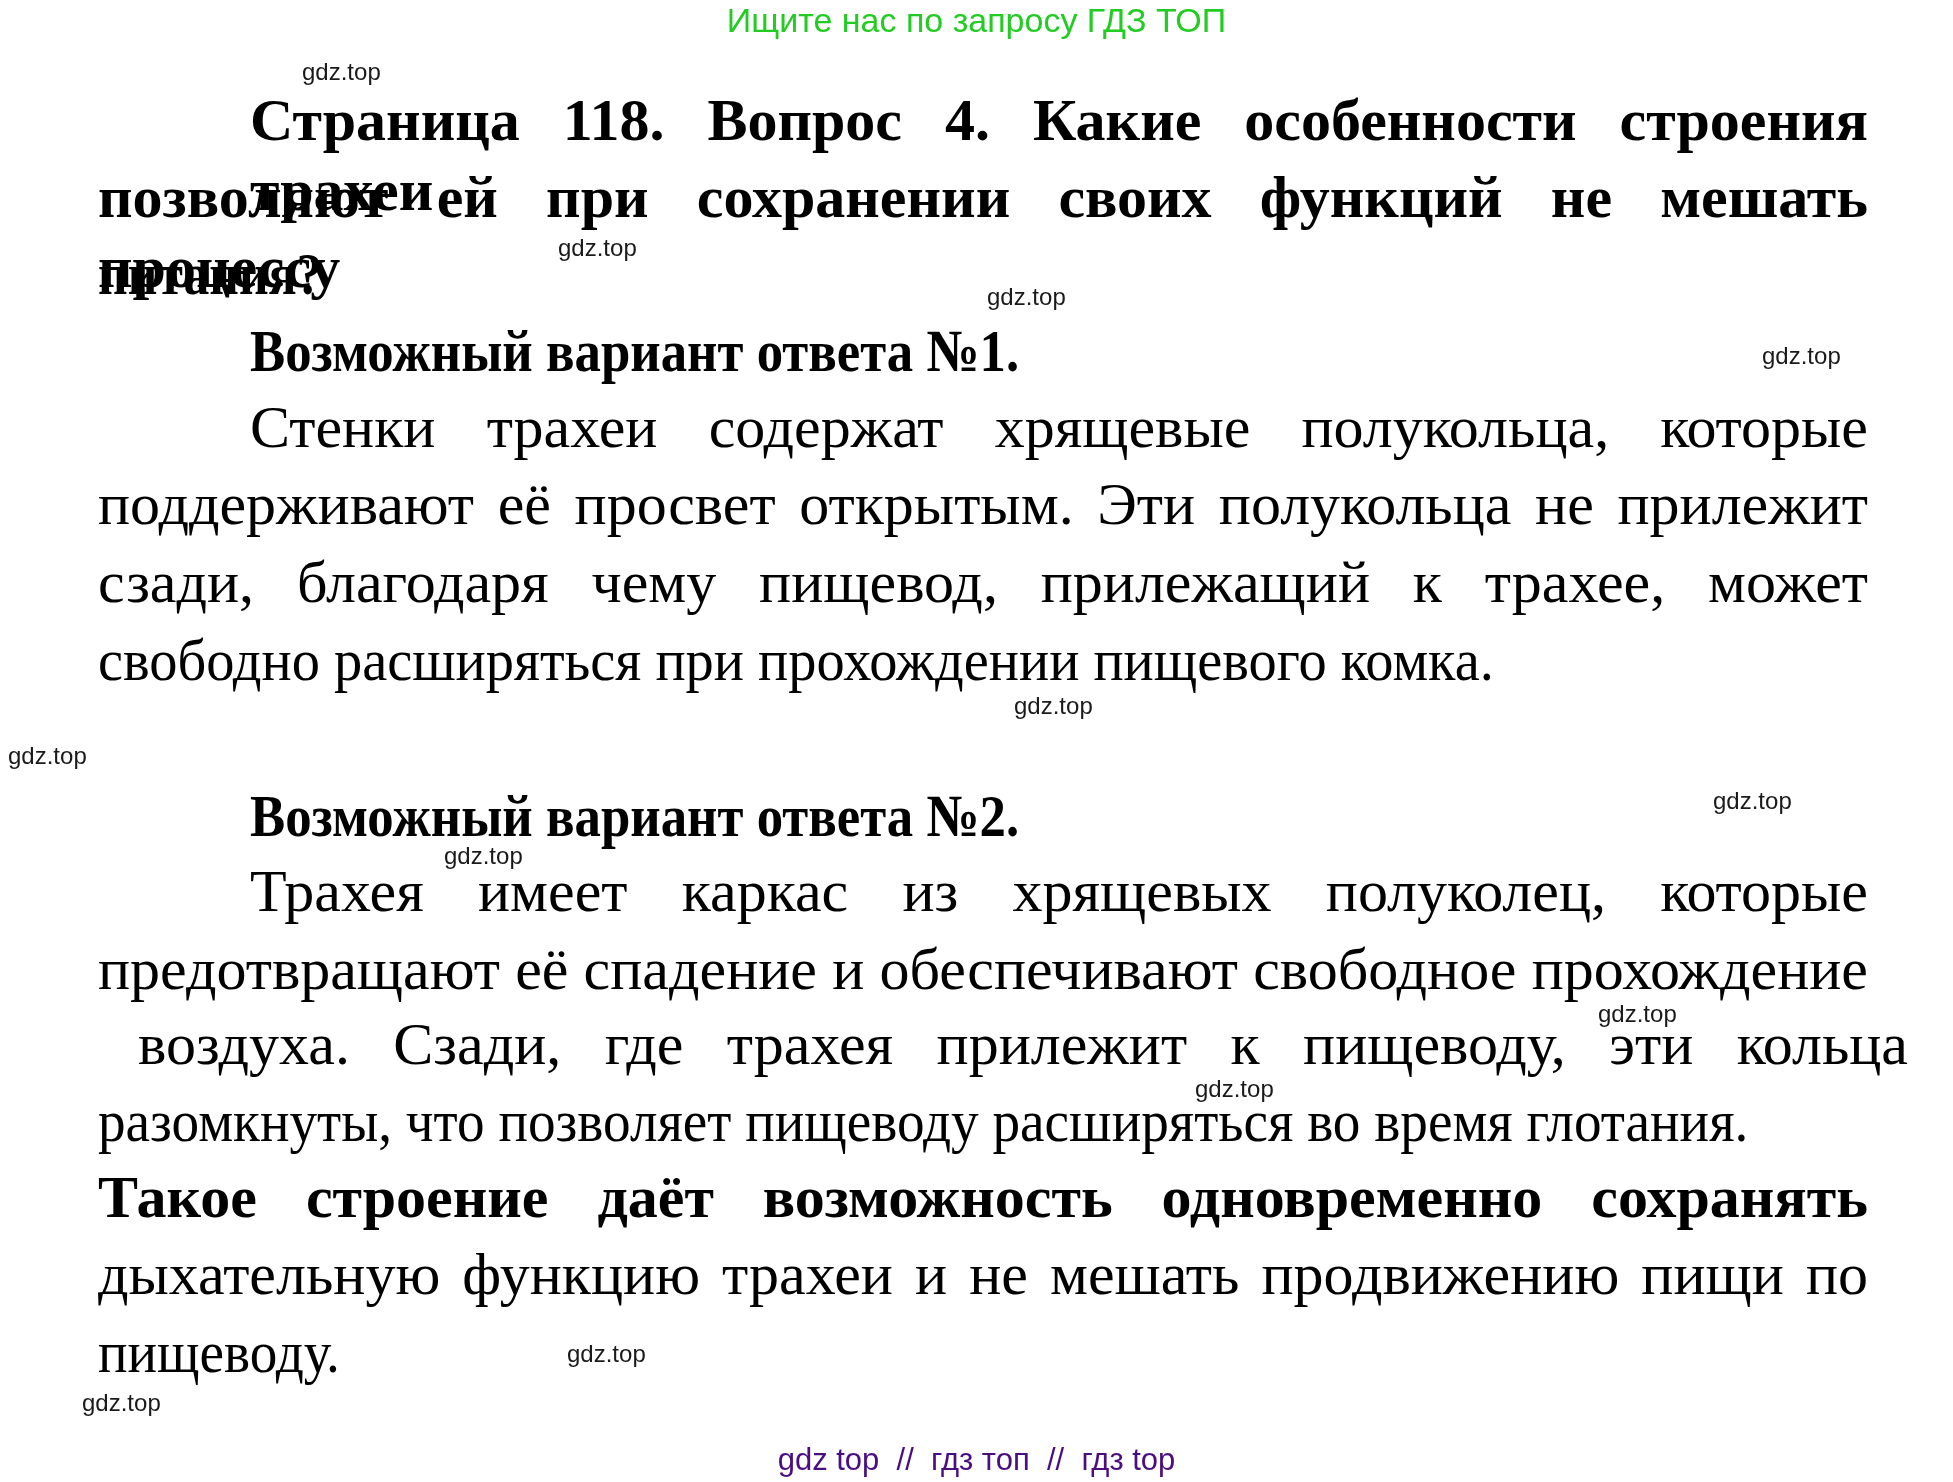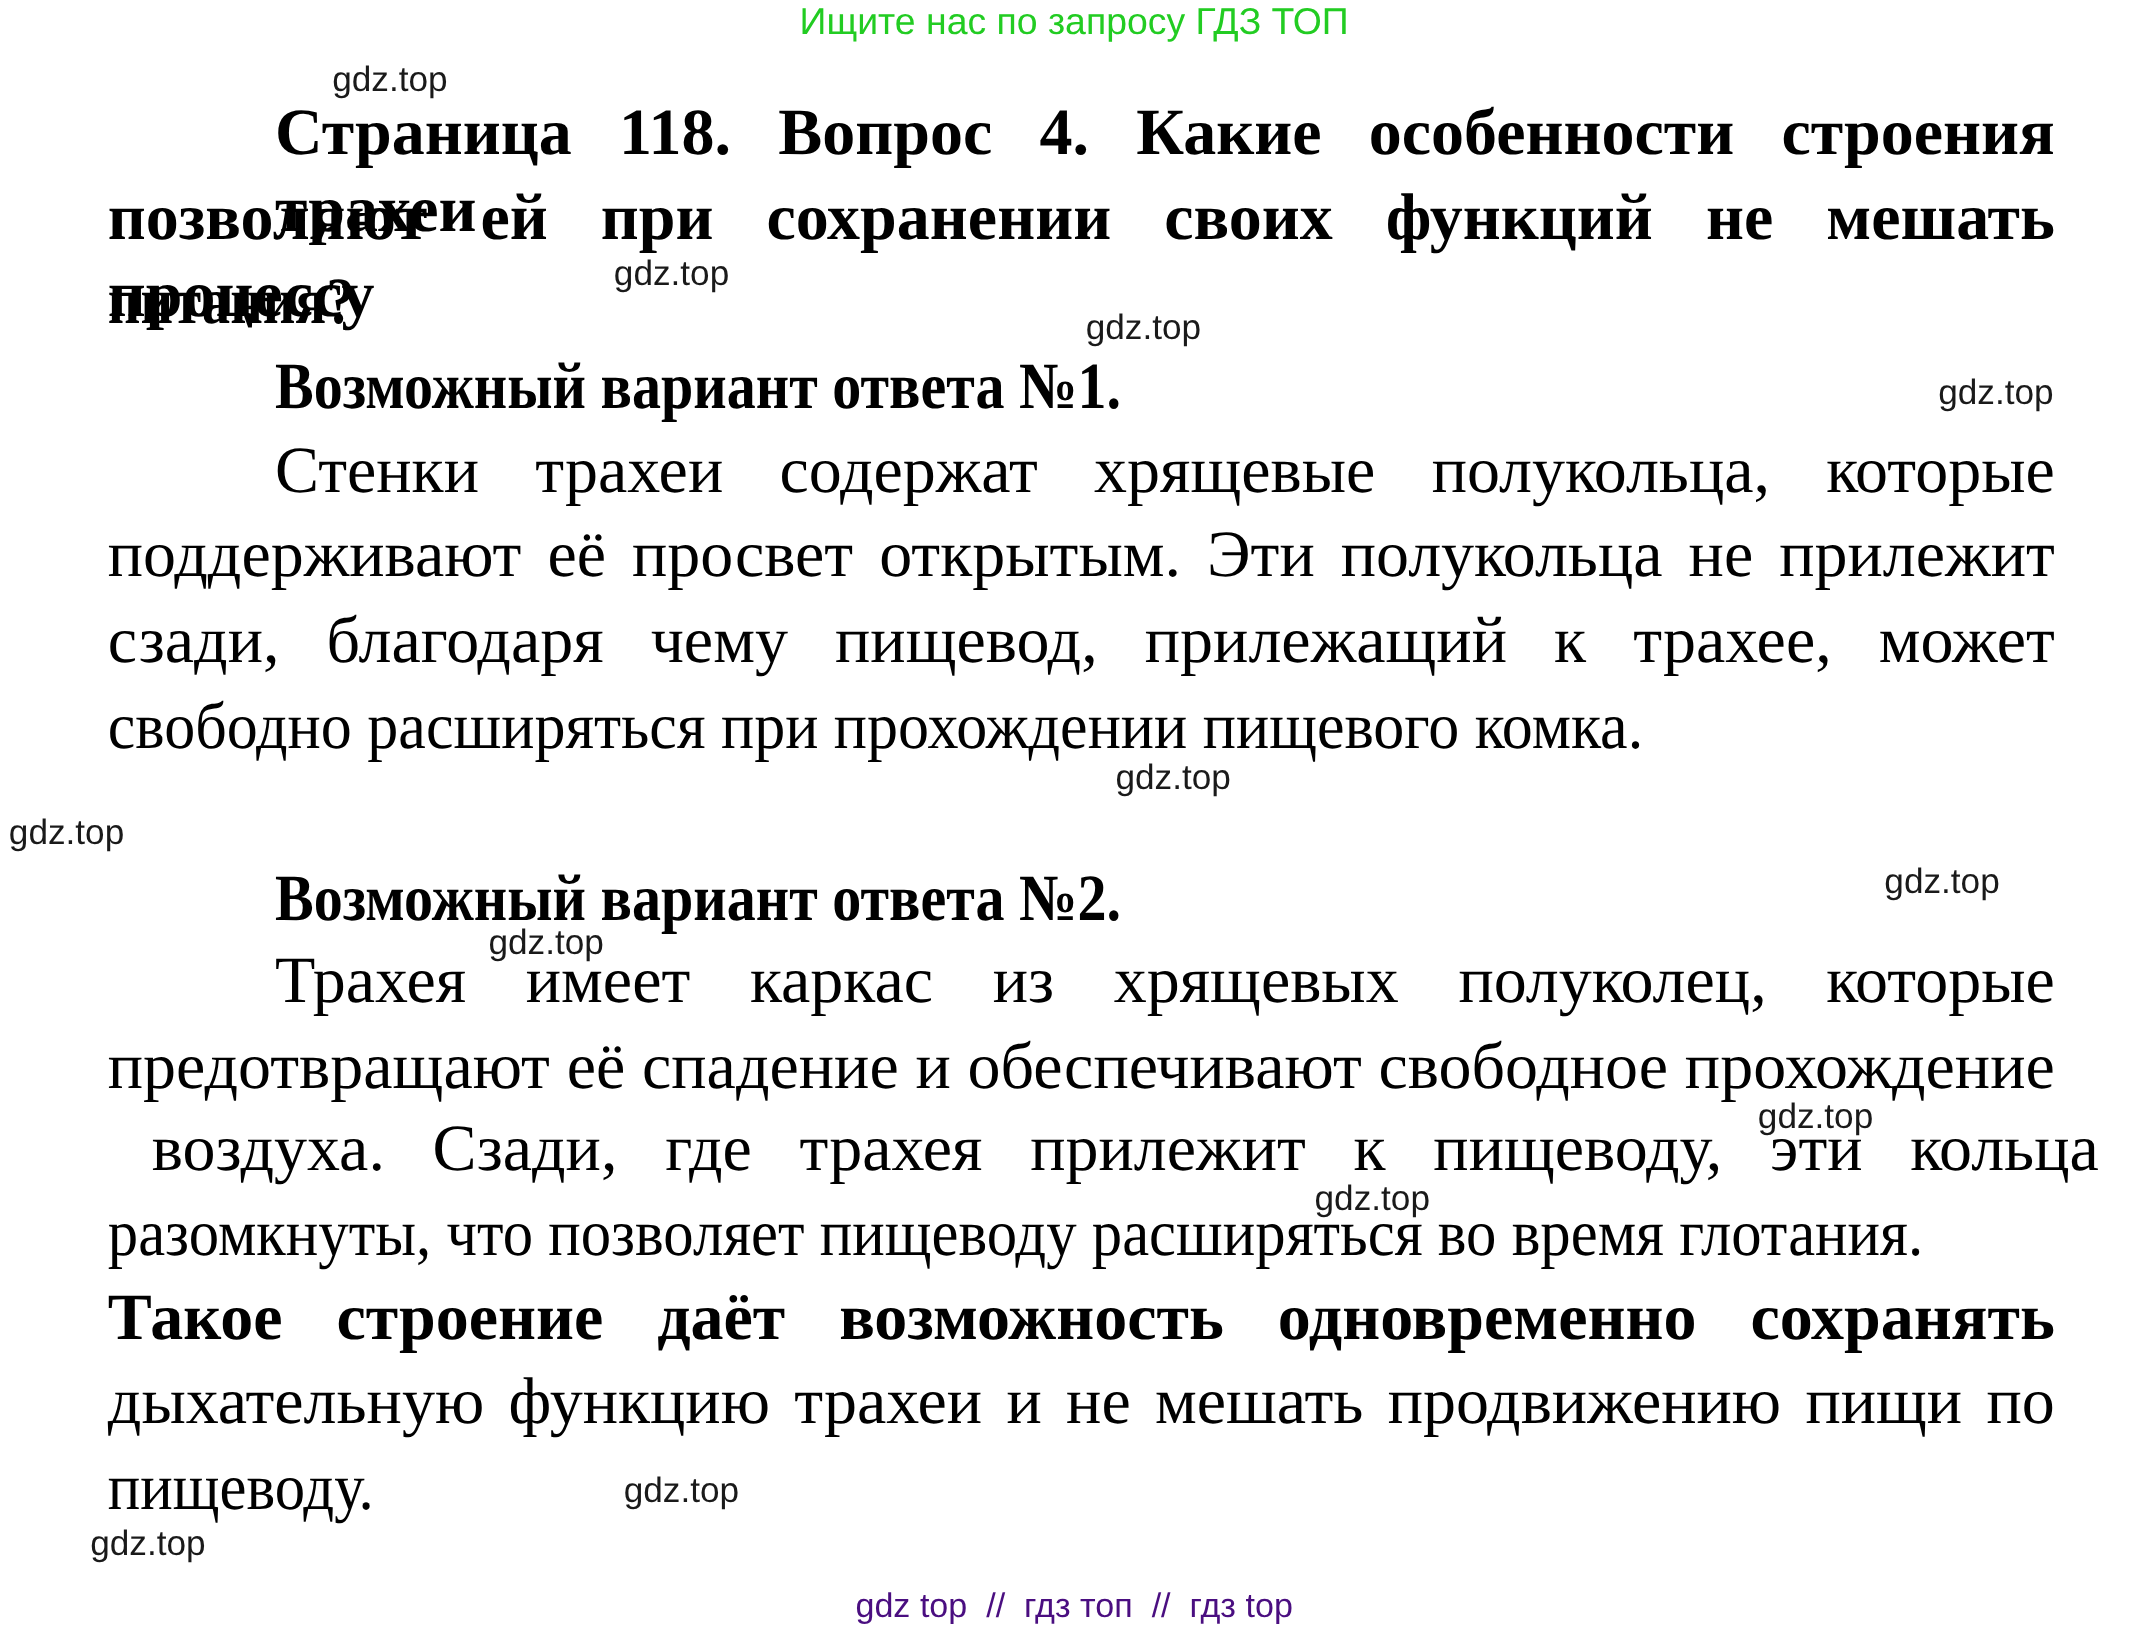--- a/index.html
+++ b/index.html
@@ -47,21 +47,21 @@
     left: 250px;
     width: 1618px;
   }
   .cond {
     display: inline-block;
     transform-origin: 0 0;
   }
   .wm {
     position: absolute;
     font-family: "Liberation Sans", sans-serif;
-    font-size: 32px;
+    font-size: 24px;
     line-height: 32px;
     color: #1a1a1a;
     white-space: nowrap;
   }
   .footer {
     position: absolute;
     left: 0;
     top: 1440px;
     width: 1953px;
     text-align: center;

